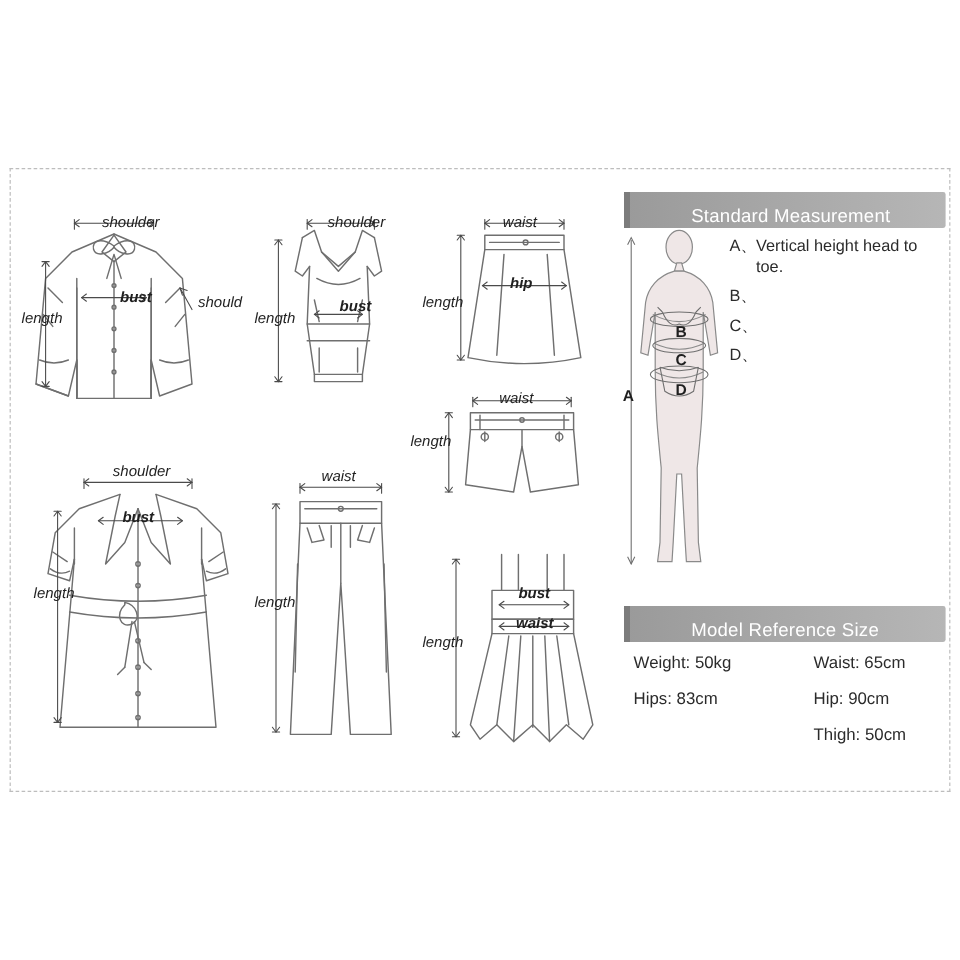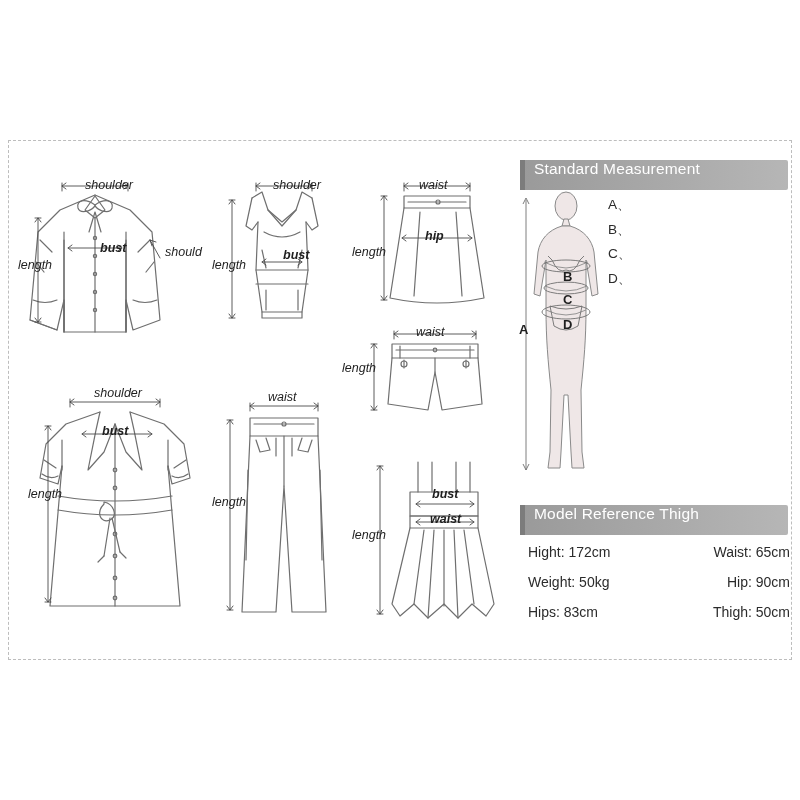--- a/index.html
+++ b/index.html
@@ -27,21 +27,21 @@
   .panel{
     position:absolute;
     left:520px;top:160px;
     width:268px;height:490px;
   }
   .bar{
     position:relative;
     height:30px;
     background:linear-gradient(to right,#8e8e8e 0%,#8e8e8e 2px,#9a9a9a 2px,#b6b6b6 100%);
     border-radius:2px;
-    display:flex;align-items:flex-start;
+    display:flex;align-items:flex-end;padding-left:42px;
   }
   .bar .bar-label{
     color:#ffffff;
     font-size:15.5px;
     padding-left:14px;
     letter-spacing:.2px;
   }
   .bar::before{
     content:"";
     position:absolute;left:0;top:0;bottom:0;width:5px;
@@ -83,21 +83,21 @@
     left:520px;top:505px;
     width:268px;
   }
   .mrs-grid{
     position:absolute;
     left:8px;top:38px;
     width:262px;
     display:flex;
   }
   .mrs-col{flex:1;}
-  .mrs-col.right{flex:0 0 112px;text-align:right;}
+  .mrs-col.right{flex:0 0 112px;}
   .mrs-item{
     font-size:14px;
     line-height:18px;
     margin-bottom:12px;
     white-space:nowrap;
   }
 
   
   .lbl{
     position:absolute;
@@ -396,40 +396,40 @@
   </svg>
   <div class="lbl bold" style="left:519px;top:322px;font-style:normal;font-size:13px;">A</div>
   <div class="lbl bold" style="left:563px;top:269px;font-style:normal;font-size:13px;">B</div>
   <div class="lbl bold" style="left:563px;top:292px;font-style:normal;font-size:13px;">C</div>
   <div class="lbl bold" style="left:563px;top:317px;font-style:normal;font-size:13px;">D</div>
 
   <div class="meas-body">
     <div class="meas-rows">
       <div class="meas-row">
         <span class="meas-key">A、</span>
+        <span class="meas-txt">Vertical height head to toe.</span>
       </div>
       <div class="meas-row">
         <span class="meas-key">B、</span>
       </div>
       <div class="meas-row">
         <span class="meas-key">C、</span>
       </div>
       <div class="meas-row">
         <span class="meas-key">D、</span>
       </div>
     </div>
   </div>
 
   <div class="mrs">
     <div class="bar">
-      <span class="bar-label">Model Reference Thigh</span>
+      <span class="bar-label">Model Reference Size</span>
     </div>
     <div class="mrs-grid">
       <div class="mrs-col">
-        <div class="mrs-item">Hight: 172cm</div>
         <div class="mrs-item">Weight: 50kg</div>
         <div class="mrs-item">Hips: 83cm</div>
       </div>
       <div class="mrs-col right">
         <div class="mrs-item">Waist: 65cm</div>
         <div class="mrs-item">Hip: 90cm</div>
         <div class="mrs-item">Thigh: 50cm</div>
       </div>
     </div>
   </div>

